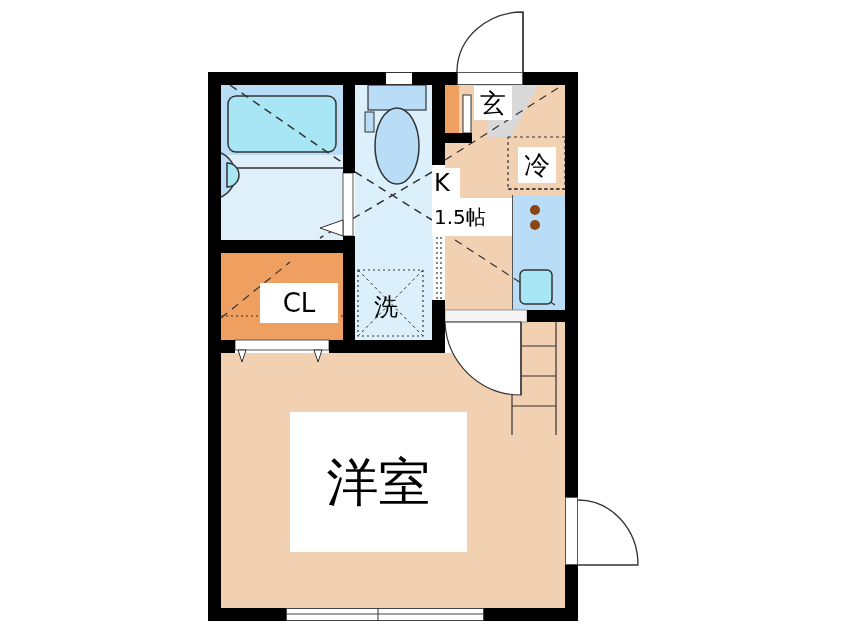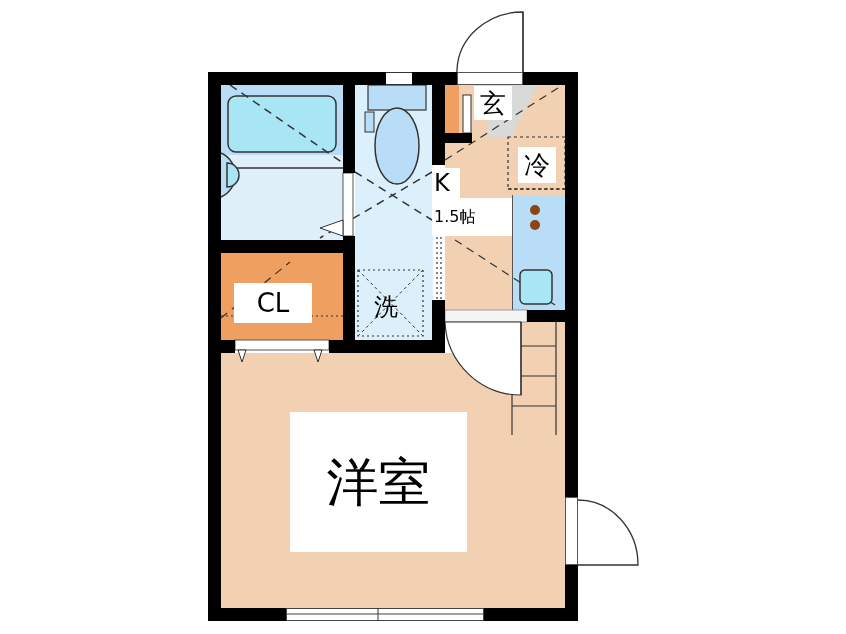--- a/index.html
+++ b/index.html
@@ -112,18 +112,18 @@
   <path d="M457,72 L457,70 A66,60 0 0 1 523,12 L523,72" fill="none" stroke="#333" stroke-width="1.3"></path>
   <line x1="523" y1="12" x2="523" y2="72" stroke="#333" stroke-width="1.3"></line>
   <path d="M578,500 A60,65 0 0 1 638,565 L578,565" fill="none" stroke="#333" stroke-width="1.3"></path>
   <line x1="378" y1="608" x2="378" y2="621" stroke="#333" stroke-width="1"></line>
   <line x1="286" y1="614" x2="484" y2="614" stroke="#444" stroke-width="1"></line>
 </svg>
 
 <div class="label" style="left:474px;top:86px;width:38px;height:34px;font-size:26px;">玄</div>
 <div class="label" style="left:518px;top:147px;width:38px;height:36px;font-size:26px;">冷</div>
 <div class="label" style="left:432px;top:168px;width:26px;height:30px;font-size:24px;justify-content:flex-start;padding-left:2px;">K</div>
-<div class="label" style="left:432px;top:198px;width:78px;height:38px;font-size:16px;justify-content:flex-start;padding-left:2px;">1.5帖</div>
-<div class="label" style="left:234px;top:283px;width:78px;height:40px;font-size:26px;">CL</div>
+<div class="label" style="left:432px;top:198px;width:78px;height:38px;font-size:20px;justify-content:flex-start;padding-left:2px;">1.5帖</div>
+<div class="label" style="left:260px;top:283px;width:78px;height:40px;font-size:26px;">CL</div>
 <div class="label" style="left:368px;top:290px;width:36px;height:34px;font-size:24px;background:transparent;">洗</div>
 <div class="label" style="left:290px;top:412px;width:177px;height:140px;flex-direction:column;font-size:52px;line-height:62px;">
   <span>洋室</span>
 </div>
 
 </body></html>

